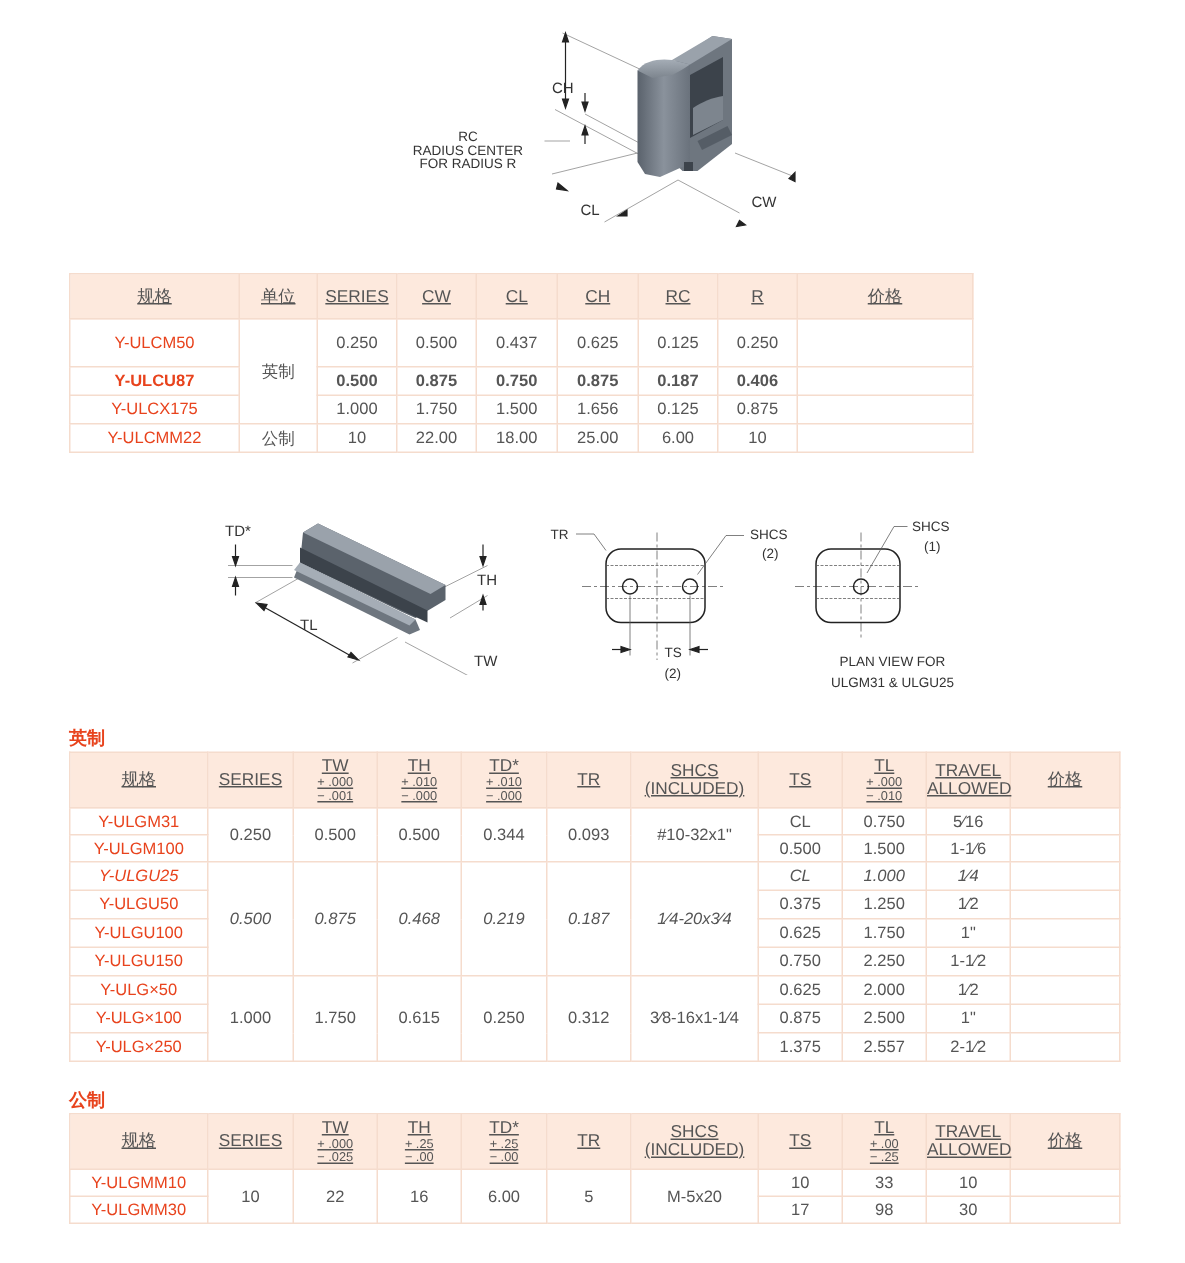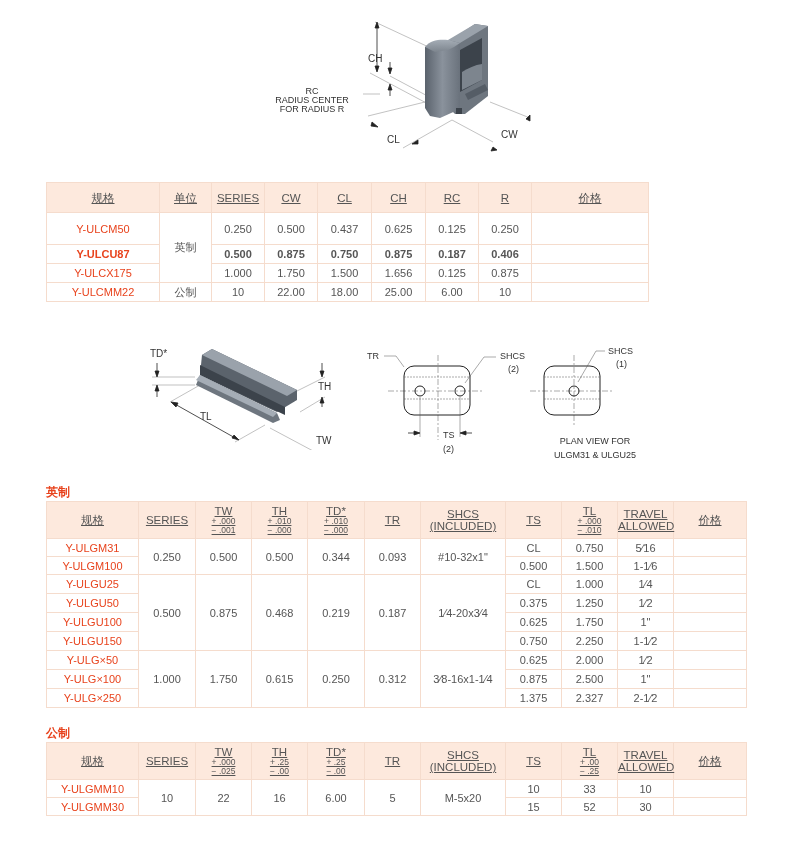--- a/index.html
+++ b/index.html
@@ -295,21 +295,21 @@
     <td></td>
   </tr>
   <tr style="height:18px;">
     <td class="model">Y-ULGM100</td>
     <td>0.500</td>
     <td>1.500</td>
     <td>1-1⁄6</td>
     <td></td>
   </tr>
 
-  <tr style="height:19px;">
+  <tr style="height:19px;font-style:italic;">
     <td class="model">Y-ULGU25</td>
     <td rowspan="4">0.500</td>
     <td rowspan="4">0.875</td>
     <td rowspan="4">0.468</td>
     <td rowspan="4">0.219</td>
     <td rowspan="4">0.187</td>
     <td rowspan="4">1⁄4-20x3⁄4</td>
     <td>CL</td>
     <td>1.000</td>
     <td>1⁄4</td>
@@ -353,21 +353,21 @@
   <tr style="height:19px;">
     <td class="model">Y-ULG×100</td>
     <td>0.875</td>
     <td>2.500</td>
     <td>1"</td>
     <td></td>
   </tr>
   <tr style="height:19px;">
     <td class="model">Y-ULG×250</td>
     <td>1.375</td>
-    <td>2.327</td>
+    <td>2.557</td>
     <td>2-1⁄2</td>
     <td></td>
   </tr>
 </tbody>
   </table>
 
 <div class="section-label" style="left:46px; top:725px;">公制</div>
 
 <table class="spec" style="left:46px; top:742px; width:700px;">
   <colgroup>
@@ -427,19 +427,19 @@
     <td rowspan="2">6.00</td>
     <td rowspan="2">5</td>
     <td rowspan="2">M-5x20</td>
     <td>10</td>
     <td>33</td>
     <td>10</td>
     <td></td>
   </tr>
   <tr style="height:18px;">
     <td class="model">Y-ULGMM30</td>
-    <td>15</td>
-    <td>52</td>
+    <td>17</td>
+    <td>98</td>
     <td>30</td>
     <td></td>
   </tr>
 </tbody>
   </table>
 
 </body></html>

